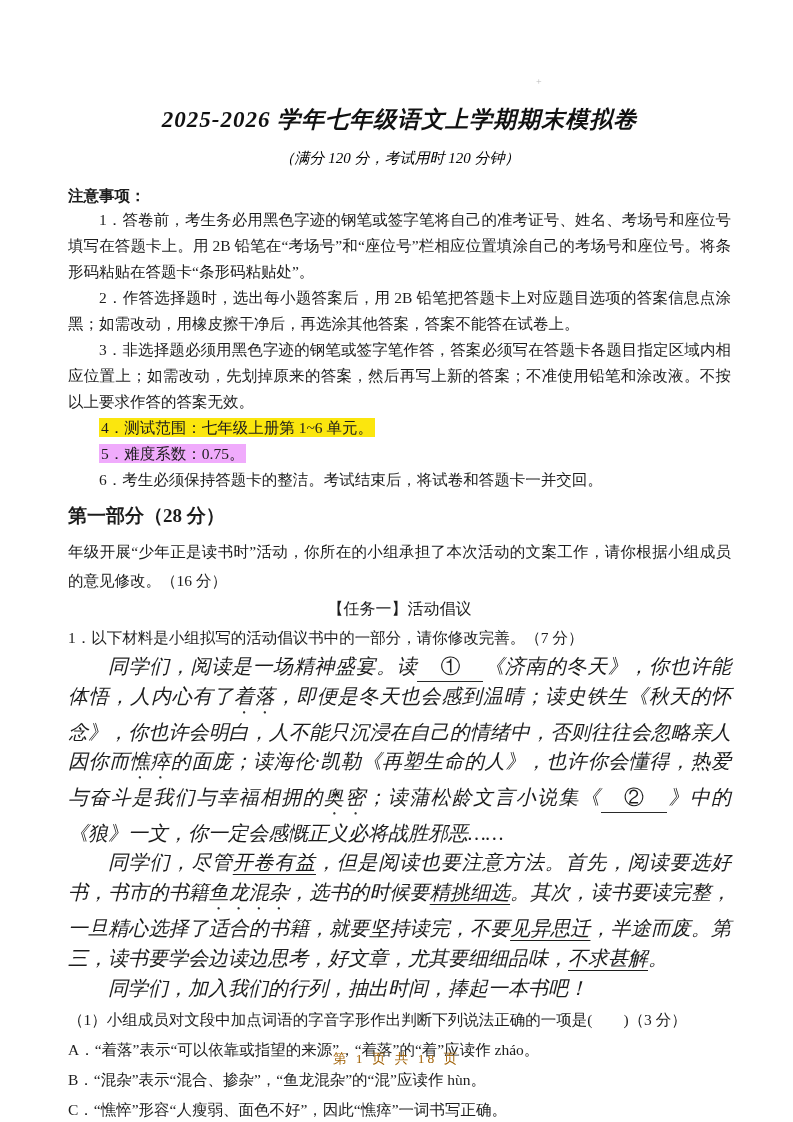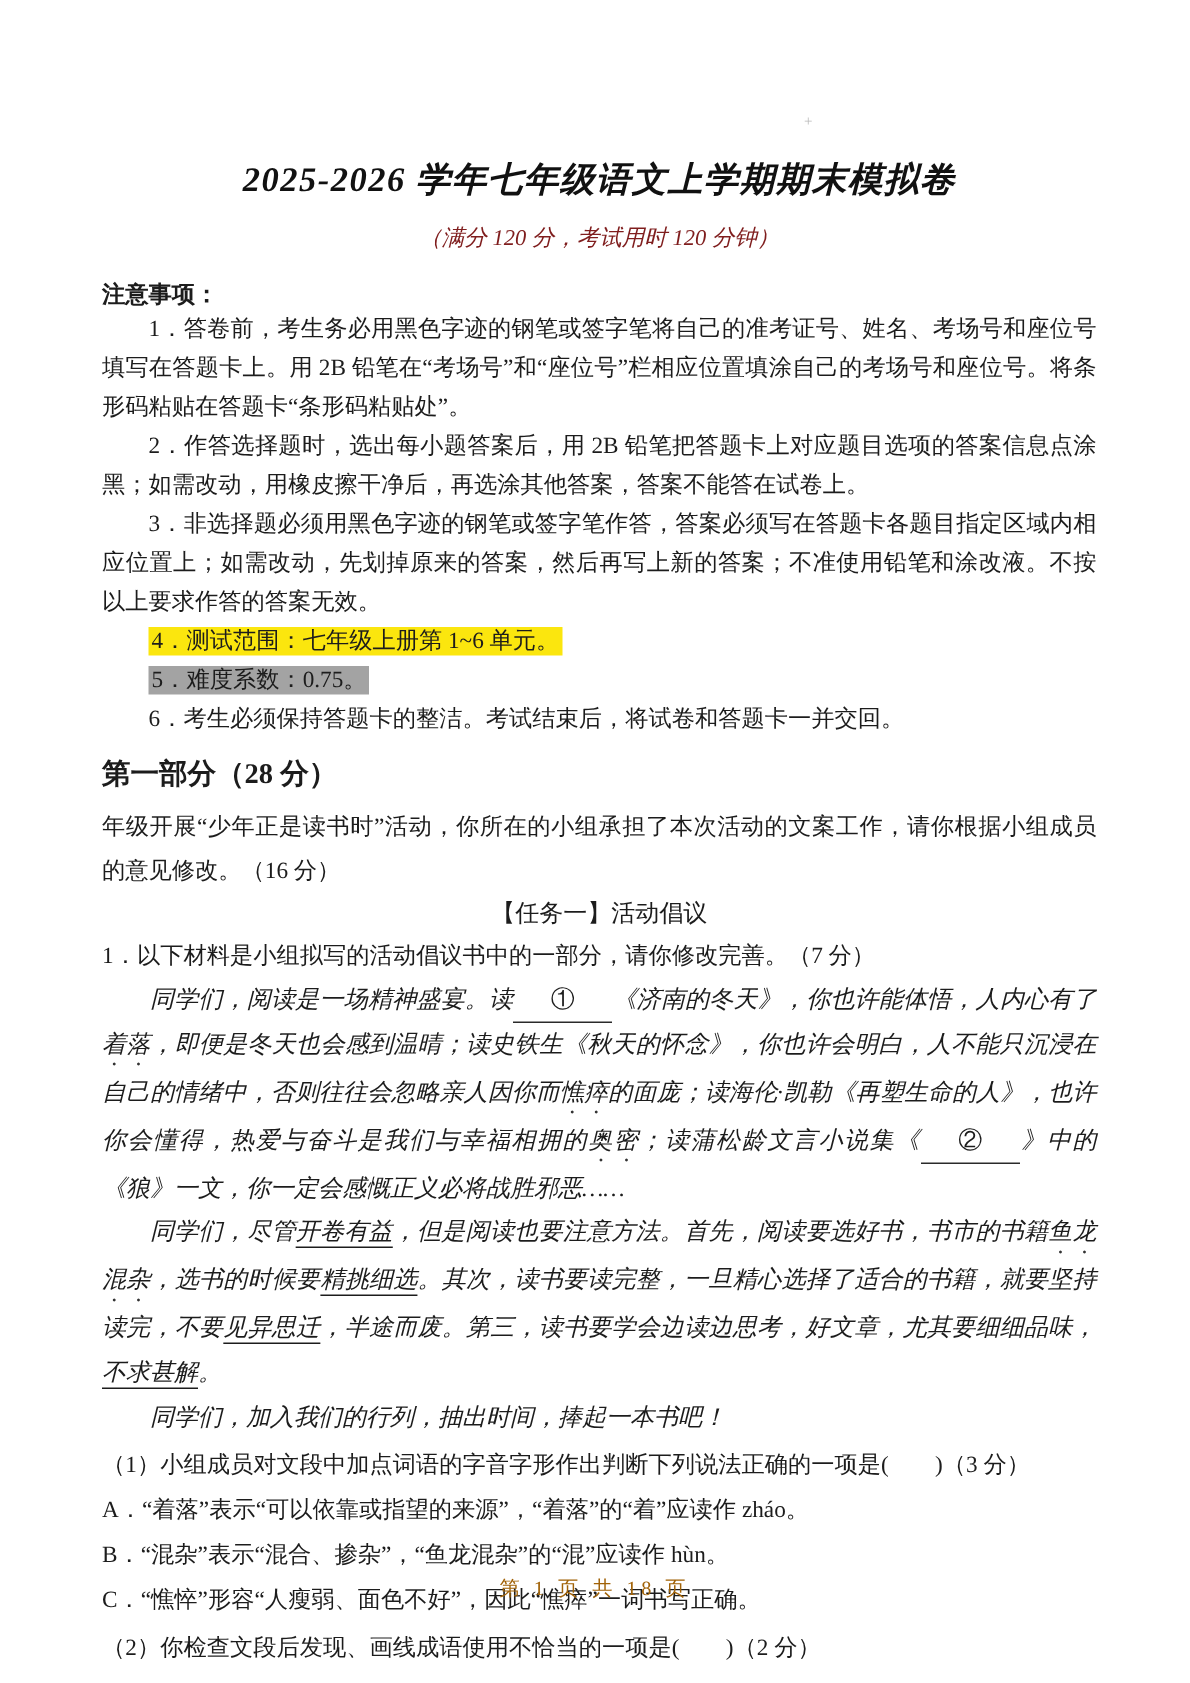--- a/index.html
+++ b/index.html
@@ -21,21 +21,21 @@
     font-weight:bold;
     letter-spacing:1px;
     color:#111;
     font-style:italic;
   }
   .doc-subtitle{
     margin-top:14px;
     text-align:center;
     font-size:15px;
     font-style:italic;
-    color:#7f1d1d;
+    color:#000000;
   }
   .stray-mark{
     position:absolute; left:536px; top:76px;
     font-size:10px; color:#b9b9b9;
   }
   .notices-heading{
     margin-top:18px;
     font-weight:bold;
     font-size:15.5px;
   }
@@ -61,21 +61,21 @@
     margin-top:4px;
     text-align:center;
     font-size:16px;
   }
   p.lead{
     margin-top:3px;
     font-size:15.5px;
     line-height:29px;
   }
   p.kai{
-    font-size:16px;
+    font-size:20px;
     line-height:29px;
     text-indent:2em;
     text-align:justify;
     font-style:italic;
   }
   p.stem{
     margin-top:2px;
     font-size:15.5px;
     line-height:30px;
   }
@@ -122,21 +122,21 @@
 
     <div class="doc-title">2025-2026 学年七年级语文上学期期末模拟卷</div>
     <div class="doc-subtitle">（满分 120 分，考试用时 120 分钟）</div>
 
     <div class="notices-heading">注意事项：</div>
 
     <p class="notice">1．答卷前，考生务必用黑色字迹的钢笔或签字笔将自己的准考证号、姓名、考场号和座位号填写在答题卡上。用 2B 铅笔在“考场号”和“座位号”栏相应位置填涂自己的考场号和座位号。将条形码粘贴在答题卡“条形码粘贴处”。</p>
     <p class="notice">2．作答选择题时，选出每小题答案后，用 2B 铅笔把答题卡上对应题目选项的答案信息点涂黑；如需改动，用橡皮擦干净后，再选涂其他答案，答案不能答在试卷上。</p>
     <p class="notice">3．非选择题必须用黑色字迹的钢笔或签字笔作答，答案必须写在答题卡各题目指定区域内相应位置上；如需改动，先划掉原来的答案，然后再写上新的答案；不准使用铅笔和涂改液。不按以上要求作答的答案无效。</p>
     <p class="notice"><span class="hl" style="background: rgb(251, 230, 14);">4．测试范围：七年级上册第 1~6 单元。</span></p>
-    <p class="notice"><span class="hl" style="background: #a3a3a3;">5．难度系数：0.75。</span></p>
+    <p class="notice"><span class="hl" style="background: #f0abfc;">5．难度系数：0.75。</span></p>
     <p class="notice">6．考生必须保持答题卡的整洁。考试结束后，将试卷和答题卡一并交回。</p>
 
     <div class="section-heading">第一部分（28 分）</div>
 
     <p class="intro">年级开展“少年正是读书时”活动，你所在的小组承担了本次活动的文案工作，请你根据小组成员的意见修改。（16 分）</p>
 
     <div class="task-heading">【任务一】活动倡议</div>
 
     <p class="lead">1．以下材料是小组拟写的活动倡议书中的一部分，请你修改完善。（7 分）</p>
 

